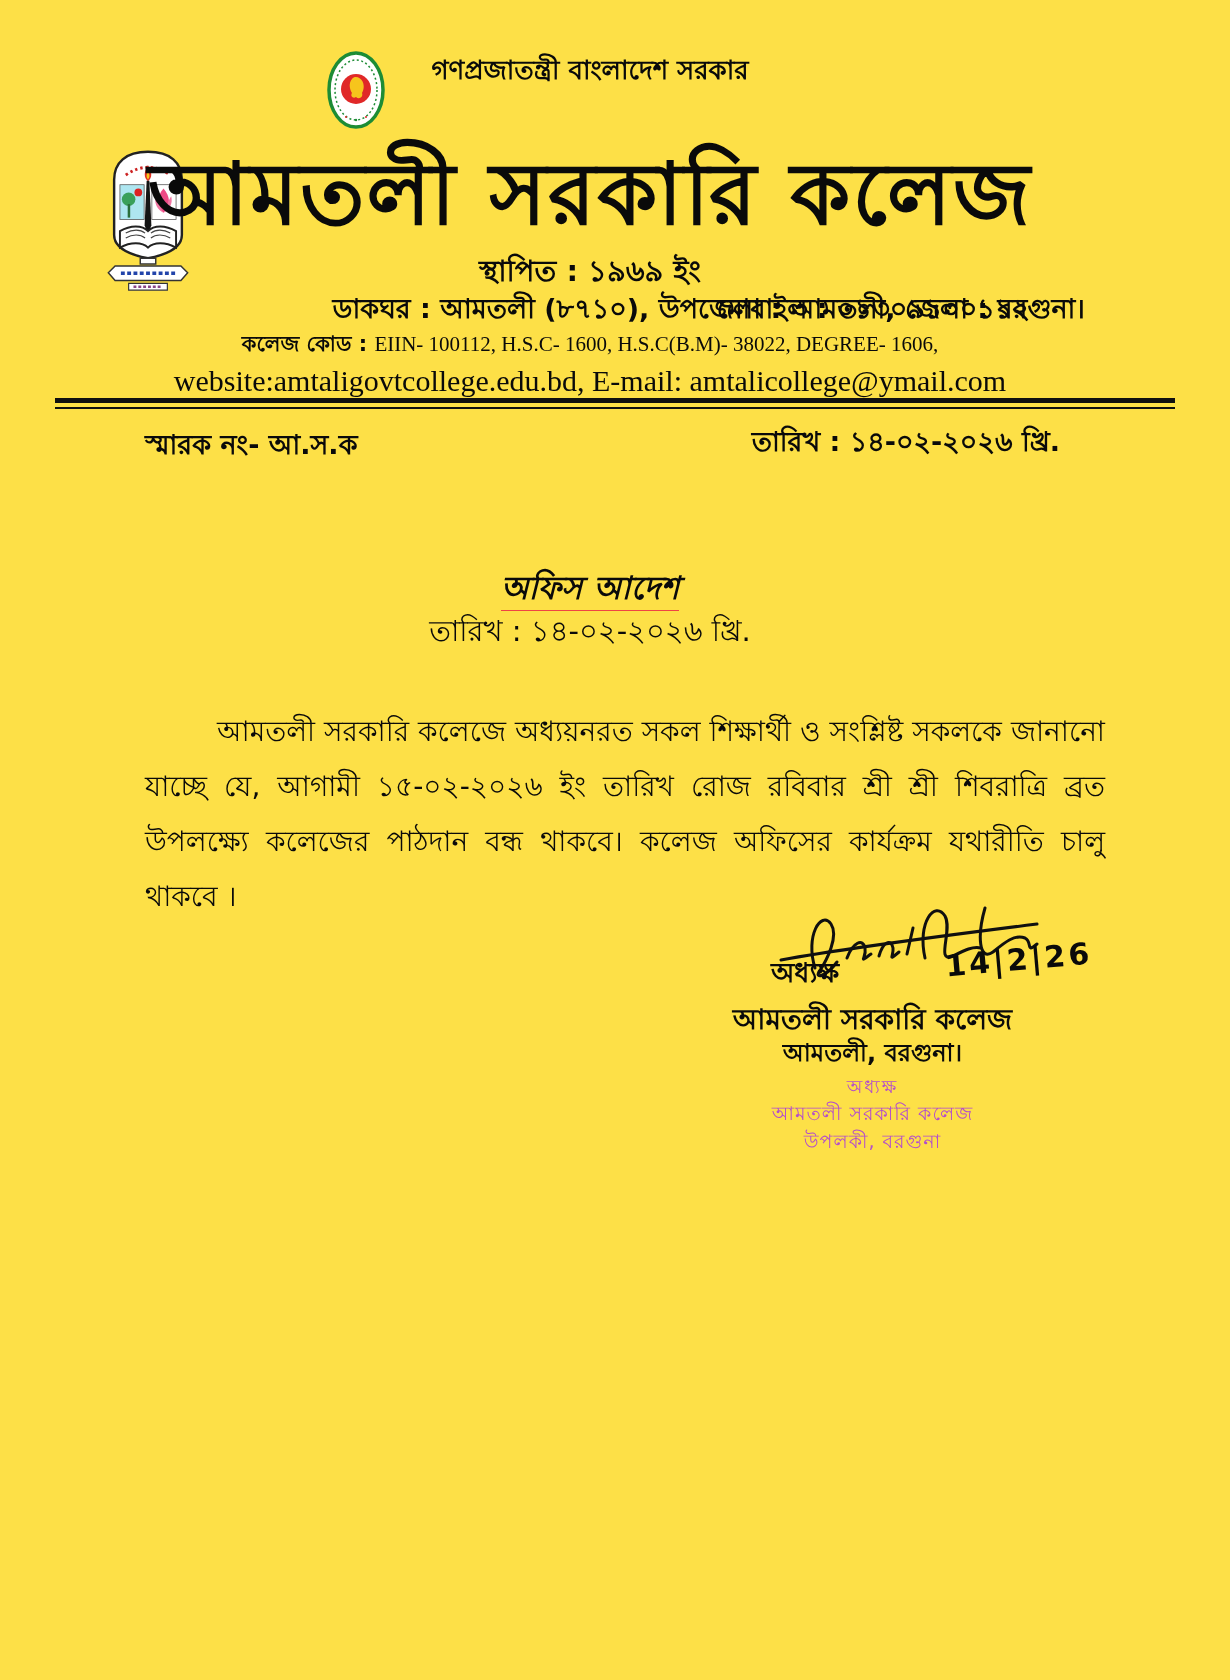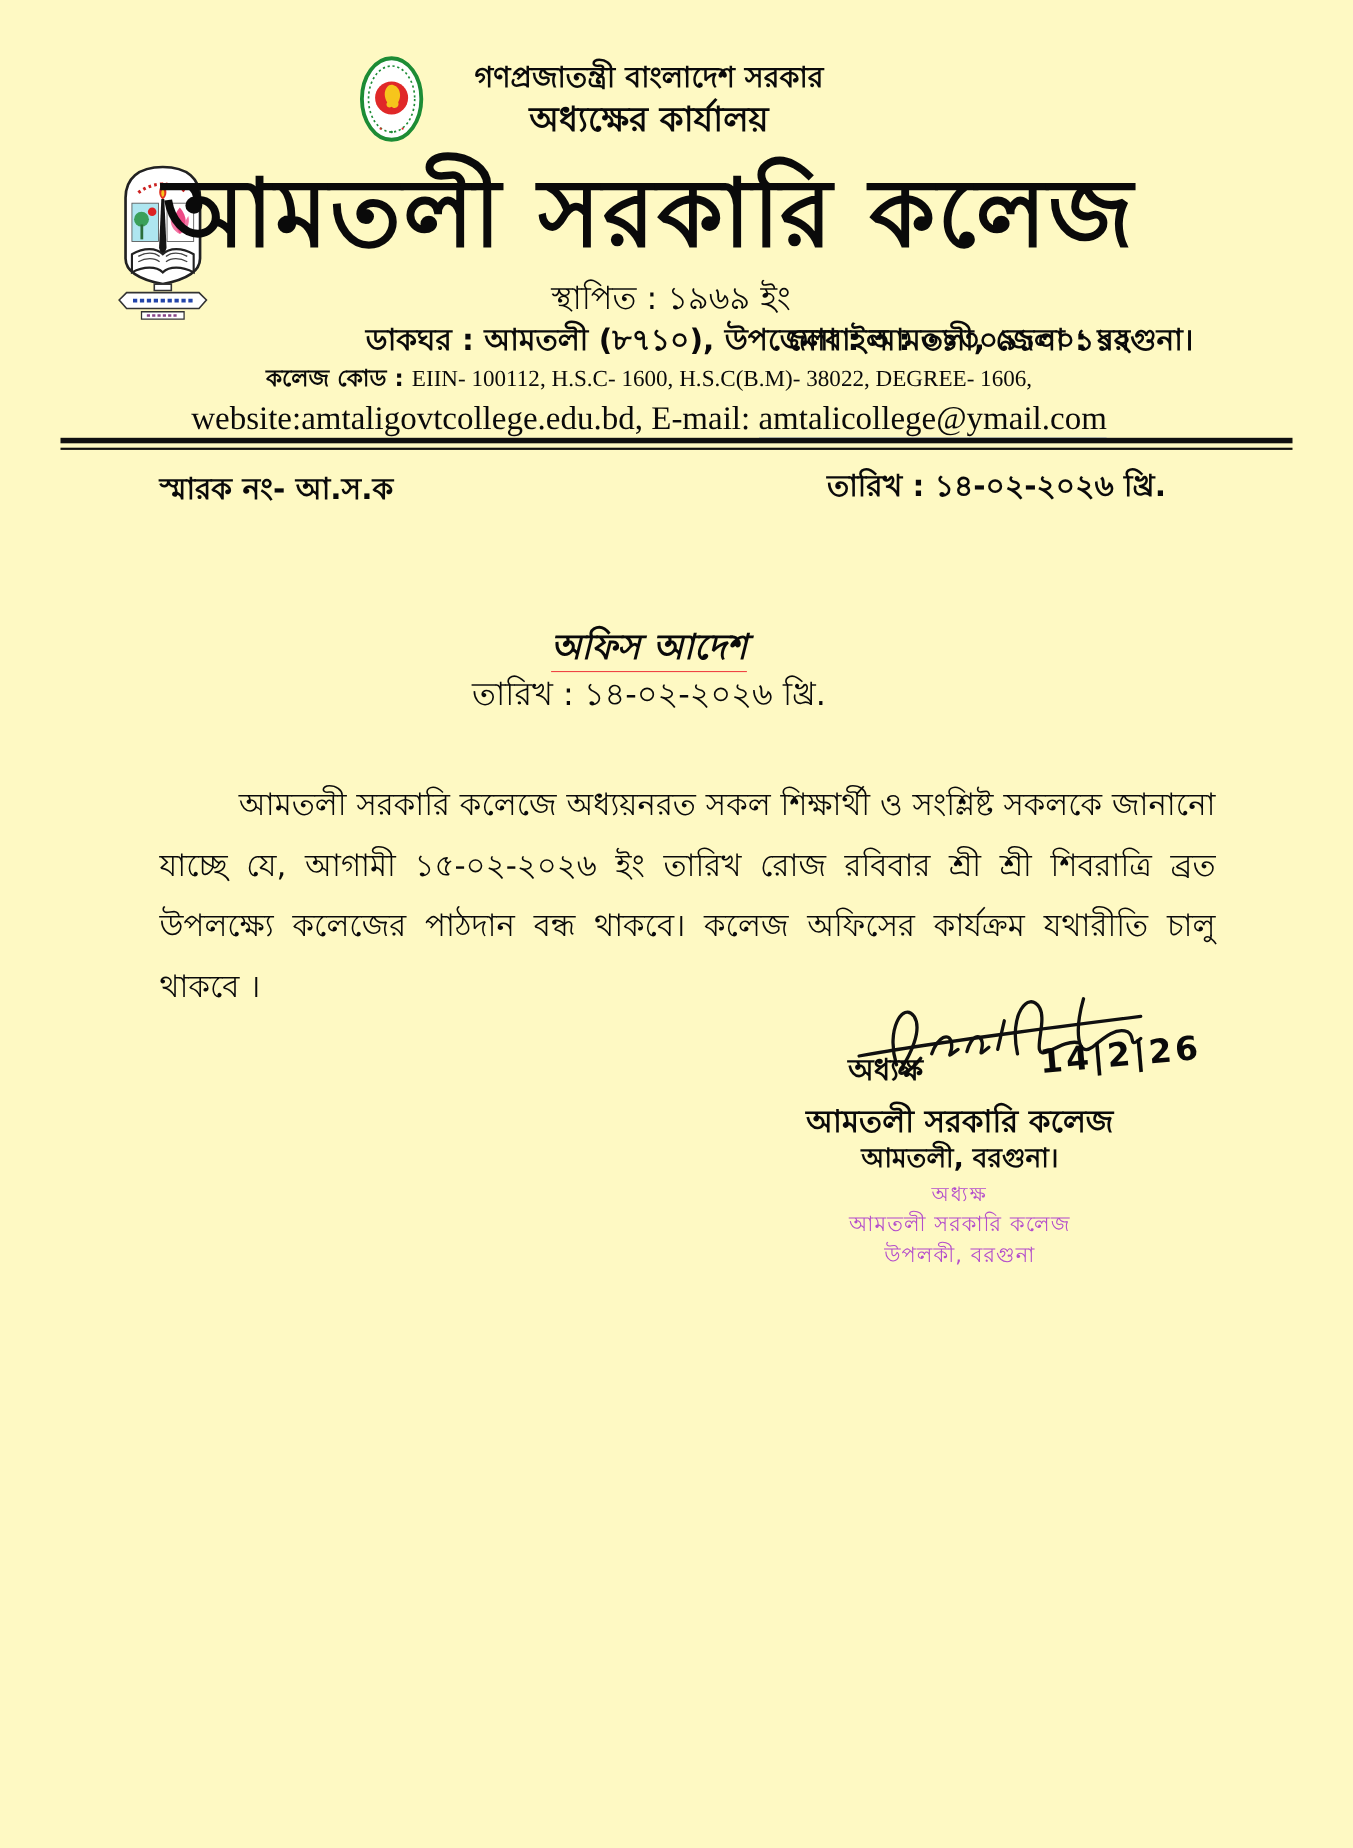--- a/index.html
+++ b/index.html
@@ -1,30 +1,30 @@
 <!DOCTYPE html>
 <html><head>
 <meta charset="utf-8">
 <style>
   html,body{margin:0;padding:0;background:#e8e8e8;}
   .page{
     position:relative;
     width:1230px;height:1680px;
-    background:#fef9c3;
+    background:#fde047;
     font-family:"DejaVu Sans",sans-serif;
     color:#0a0a0a;
     overflow:hidden;
     margin:0 auto;
   }
   .abs{position:absolute;}
   .center-band{left:0;width:1180px;text-align:center;}
   .govt-line{top:50px;font-size:26px;font-weight:bold;}
   .office-line{top:84px;font-size:31px;font-weight:bold;}
   .college-name{top:128px;font-size:86px;font-weight:bold;letter-spacing:2px;white-space:nowrap;}
-  .established{top:248px;font-size:29px;font-weight:normal;margin-left:20px;}
+  .established{top:248px;font-size:29px;font-weight:bold;}
   .addr-row{top:288px;left:145px;width:940px;font-size:27px;font-weight:bold;text-align:right;}
   .mobile{top:288px;right:200px;font-size:27px;font-weight:bold;}
   .codes-line{top:328px;font-size:21px;}
   .codes-label{font-weight:bold;font-family:"DejaVu Sans",sans-serif;}
   .serif{font-family:"Liberation Serif","DejaVu Serif",serif;}
   .website-line{top:364px;font-size:30px;}
   .email-underline{border-bottom:2px solid #1d4ed8;padding-bottom:1px;}
   .double-rule{top:398px;left:55px;width:1120px;height:4px;border-top:5px solid #101010;border-bottom:2px solid #101010;}
   .memo-no{top:424px;left:145px;font-size:27px;font-weight:bold;}
   .memo-date{top:421px;right:170px;font-size:27px;font-weight:bold;}
@@ -86,21 +86,20 @@
       <path d="M27 90 C34 86 42 86 47 90 M27 95 C34 91 42 91 47 95 M53 90 C58 86 66 86 73 90 M53 95 C58 91 66 91 73 95" stroke="#444" stroke-width="1.2" fill="none"></path>
       <path d="M42 116 L58 116 L58 122 L42 122 Z" fill="#ffffff" stroke="#333" stroke-width="1.5"></path>
       <path d="M16 124 L84 124 L91 131 L84 139 L16 139 L9 131 Z" fill="#ffffff" stroke="#333" stroke-width="1.5"></path>
       <line x1="22" y1="131.5" x2="78" y2="131.5" stroke="#2244aa" stroke-width="3.5" stroke-dasharray="4 2.5"></line>
       <path d="M30 142 L70 142 L70 149 L30 149 Z" fill="#ffffff" stroke="#333" stroke-width="1.2"></path>
       <line x1="35" y1="145.5" x2="65" y2="145.5" stroke="#884488" stroke-width="2.5" stroke-dasharray="3 2"></line>
     </svg>
   </div>
 
   <div class="abs center-band govt-line">গণপ্রজাতন্ত্রী বাংলাদেশ সরকার</div>
-  <div class="abs center-band office-line">অধ্যক্ষের কার্যালয়</div>
   <div class="abs center-band college-name">আমতলী সরকারি কলেজ</div>
   <div class="abs center-band established">স্থাপিত : ১৯৬৯ ইং</div>
 
   <div class="abs addr-row">ডাকঘর : আমতলী  (৮৭১০), উপজেলা : আমতলী, জেলা : বরগুনা।</div>
   <div class="abs mobile">মোবাইল : ০১৩০৯১০০১১২</div>
 
   <div class="abs center-band codes-line">
     <span class="codes-label">কলেজ কোড : </span><span class="serif">EIIN- 100112, H.S.C- 1600, H.S.C(B.M)- 38022, DEGREE- 1606,</span>
   </div>
 

